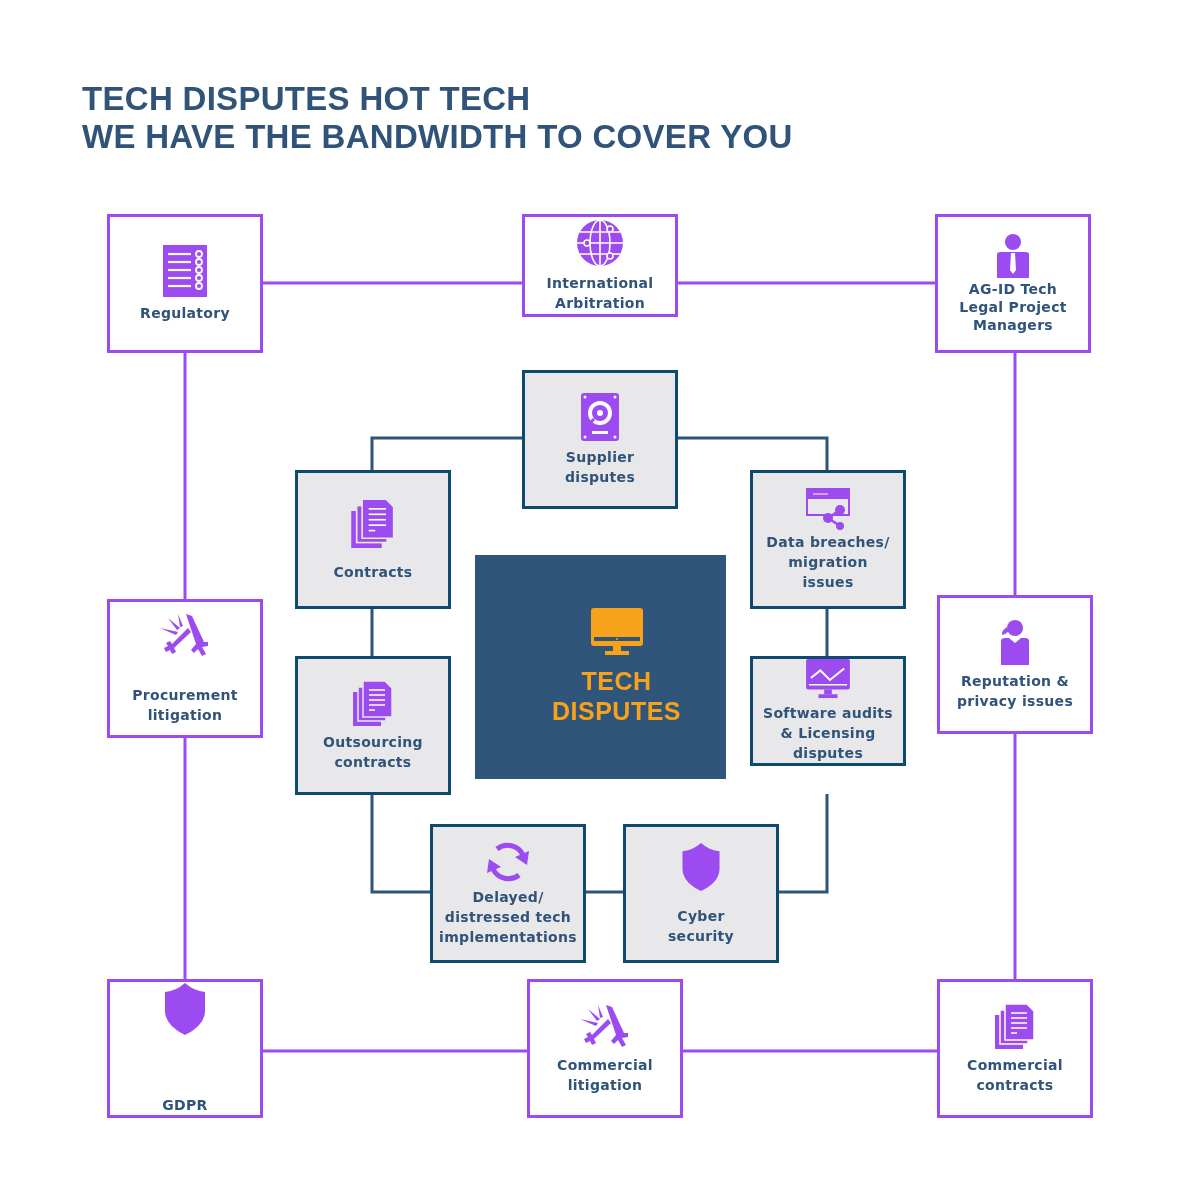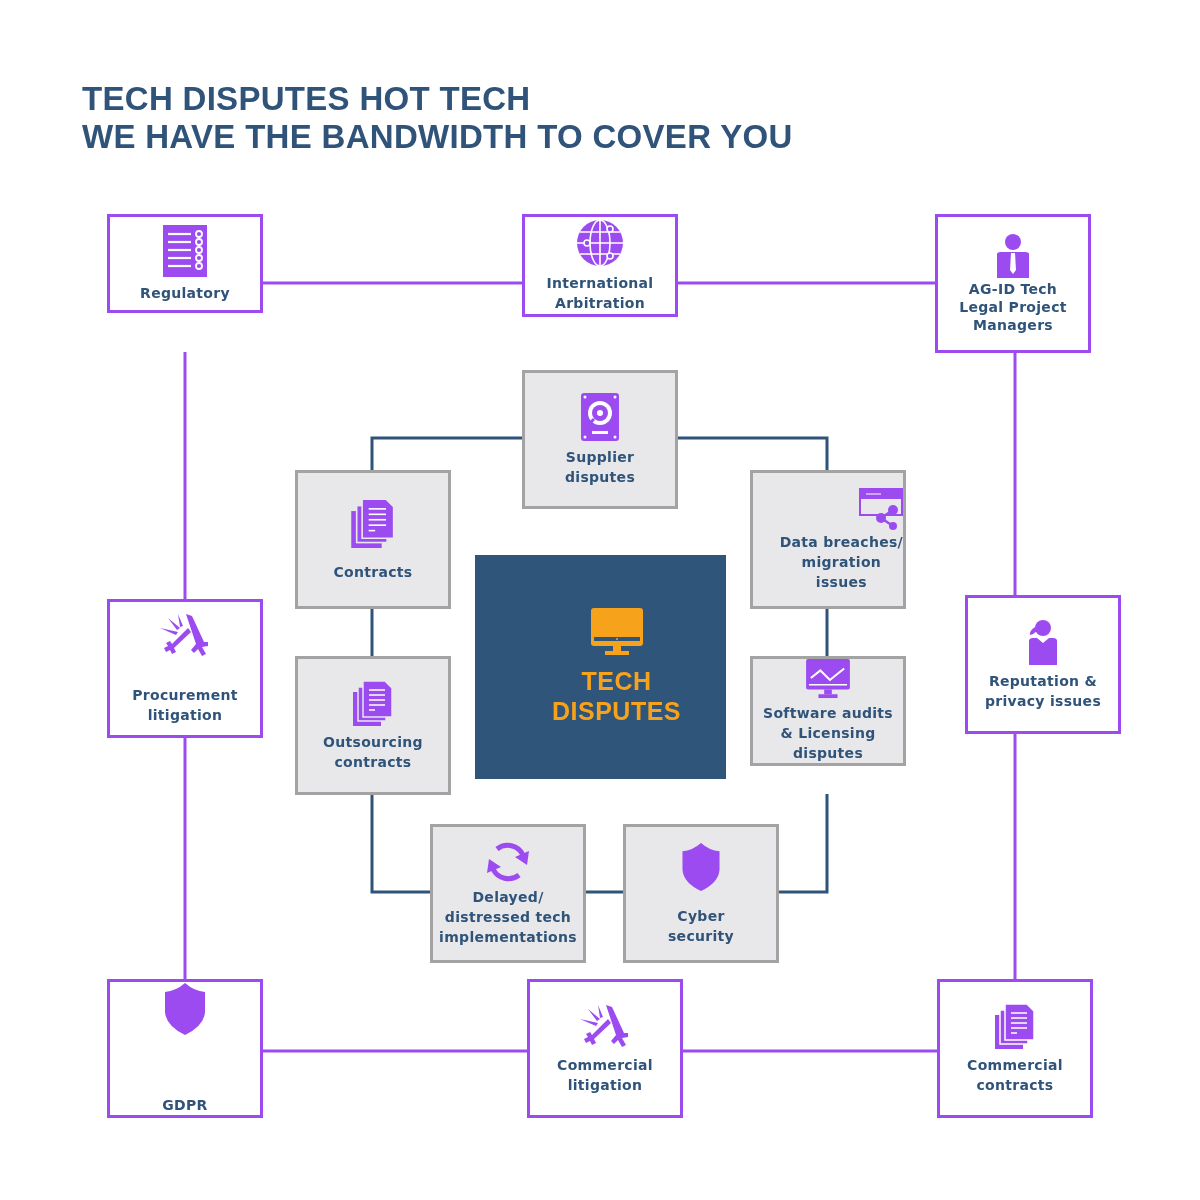--- a/index.html
+++ b/index.html
@@ -6,21 +6,21 @@
   body { width: 1200px; height: 1200px; position: relative; overflow: hidden;
          font-family: "DejaVu Sans", "Liberation Sans", sans-serif; }
   .title { position: absolute; left: 82px; top: 80px; color: #2f5379;
            font-family: "Liberation Sans", sans-serif; font-weight: bold; font-size: 33px;
            line-height: 38px; letter-spacing: 0.3px; }
   .title div { white-space: nowrap; }
   svg.lines { position: absolute; left: 0; top: 0; }
   .box { position: absolute; box-sizing: border-box; display: flex; flex-direction: column;
          align-items: center; justify-content: center; text-align: center; }
   .outer { border: 3px solid #9b4bf0; background: #ffffff; }
-  .inner { border: 3px solid #a3a3a3; background: #e8e8ea; }
+  .inner { border: 3px solid #0c4a6e; background: #e8e8ea; }
   .label { color: #2f5379; font-weight: bold; font-size: 14px; line-height: 20px;
            white-space: pre-line; letter-spacing: 0.3px; }
   .icon { display: block; margin-bottom: 6px; }
   .center { background: #30557a; border: none; }
   .center .big { color: #f7a21b; font-weight: bold; font-size: 25px; line-height: 30px;
                  font-family: "Liberation Sans", sans-serif; letter-spacing: 0.5px; white-space: pre-line; }
   .center .sub { color: #ffffff; font-weight: bold; font-size: 16px; line-height: 22px;
                  white-space: pre-line; margin-top: 4px; letter-spacing: 0.3px;}
 </style>
 </head>
@@ -48,21 +48,21 @@
     <polyline points="523,438 372,438 372,472"></polyline>
     <polyline points="677,438 827,438 827,472"></polyline>
     <line x1="372" y1="608" x2="372" y2="657"></line>
     <line x1="827" y1="608" x2="827" y2="657"></line>
     <polyline points="372,794 372,892 431,892"></polyline>
     <line x1="584" y1="892" x2="624" y2="892"></line>
     <polyline points="777,892 827,892 827,794"></polyline>
   </g>
 </svg>
 
-<div class="box outer" style="left:107px;top:214px;width:156px;height:99px;">
+<div class="box outer" style="left:107px;top:214px;width:156px;height:139px;">
   <svg class="icon" width="44" height="52" viewBox="0 0 44 52">
     <rect x="0" y="0" width="44" height="52" fill="#9b4bf0"></rect>
     <g stroke="#ffffff" stroke-width="2.2">
         <line x1="5" y1="9" x2="28" y2="9"></line>
         <line x1="5" y1="17" x2="28" y2="17"></line>
         <line x1="5" y1="25" x2="28" y2="25"></line>
         <line x1="5" y1="33" x2="28" y2="33"></line>
         <line x1="5" y1="41" x2="28" y2="41"></line>
       </g>
     <g fill="none" stroke="#ffffff" stroke-width="1.8">
@@ -114,21 +114,21 @@
       <path d="M30 16 L33 20 L16 36 L18 40 L14 42 L12 38 L8 40 L6 36 L10 34 L8 31 L12 29 L14 32 Z"></path>
       <path d="M2 16 L20 20 L18 23 Z"></path>
         <path d="M10 6 L22 16 L19 18 Z"></path>
         <path d="M20 2 L25 14 L22 15 Z"></path>
     </g>
   </svg>
   <div class="label">Procurement
 litigation</div>
 </div>
 
-<div class="box outer" style="left:937px;top:595px;width:156px;height:139px;margin-left:28px;">
+<div class="box outer" style="left:937px;top:595px;width:156px;height:139px;">
   <svg class="icon" width="36" height="46" viewBox="0 0 36 46">
     <circle cx="18" cy="9" r="8" fill="#9b4bf0"></circle>
     <path d="M10 8 Q4 12 5 16 Q9 15 12 12 Z" fill="#9b4bf0"></path>
     <path d="M4 22 Q4 19 8 19 L12 19 L18 24 L24 19 L28 19 Q32 19 32 22 L32 46 L4 46 Z" fill="#9b4bf0"></path>
   </svg>
   <div class="label">Reputation &amp;
 privacy issues</div>
 </div>
 
 <div class="box outer" style="left:107px;top:979px;width:156px;height:139px;justify-content:space-between;">
@@ -197,21 +197,21 @@
         <line x1="16" y1="10" x2="32" y2="10"></line>
         <line x1="16" y1="15" x2="32" y2="15"></line>
         <line x1="16" y1="20" x2="32" y2="20"></line>
         <line x1="16" y1="25" x2="32" y2="25"></line>
         <line x1="16" y1="30" x2="22" y2="30"></line>
       </g>
   </svg>
   <div class="label">Contracts</div>
 </div>
 
-<div class="box inner" style="left:750px;top:470px;width:156px;height:139px;align-items:flex-end;">
+<div class="box inner" style="left:750px;top:470px;width:156px;height:139px;">
   <svg class="icon" width="44" height="42" viewBox="0 0 44 42" style="margin-bottom:2px;">
     <rect x="1" y="1" width="42" height="26" fill="none" stroke="#9b4bf0" stroke-width="2"></rect>
     <rect x="1" y="1" width="42" height="10" fill="#9b4bf0"></rect>
     <line x1="7" y1="6" x2="22" y2="6" stroke="#ffffff" stroke-width="1"></line>
     <g fill="#9b4bf0">
         <circle cx="34" cy="22" r="5"></circle>
         <circle cx="22" cy="30" r="5"></circle>
         <circle cx="34" cy="38" r="4"></circle>
       </g>
     <g stroke="#9b4bf0" stroke-width="2.5">

